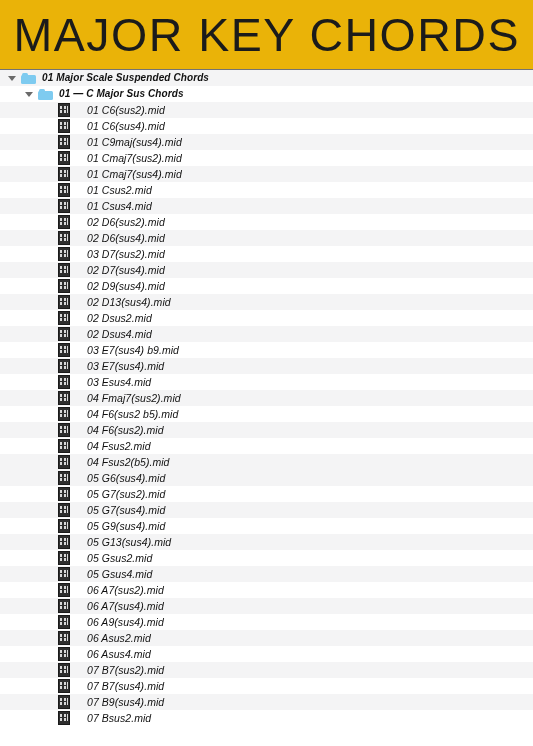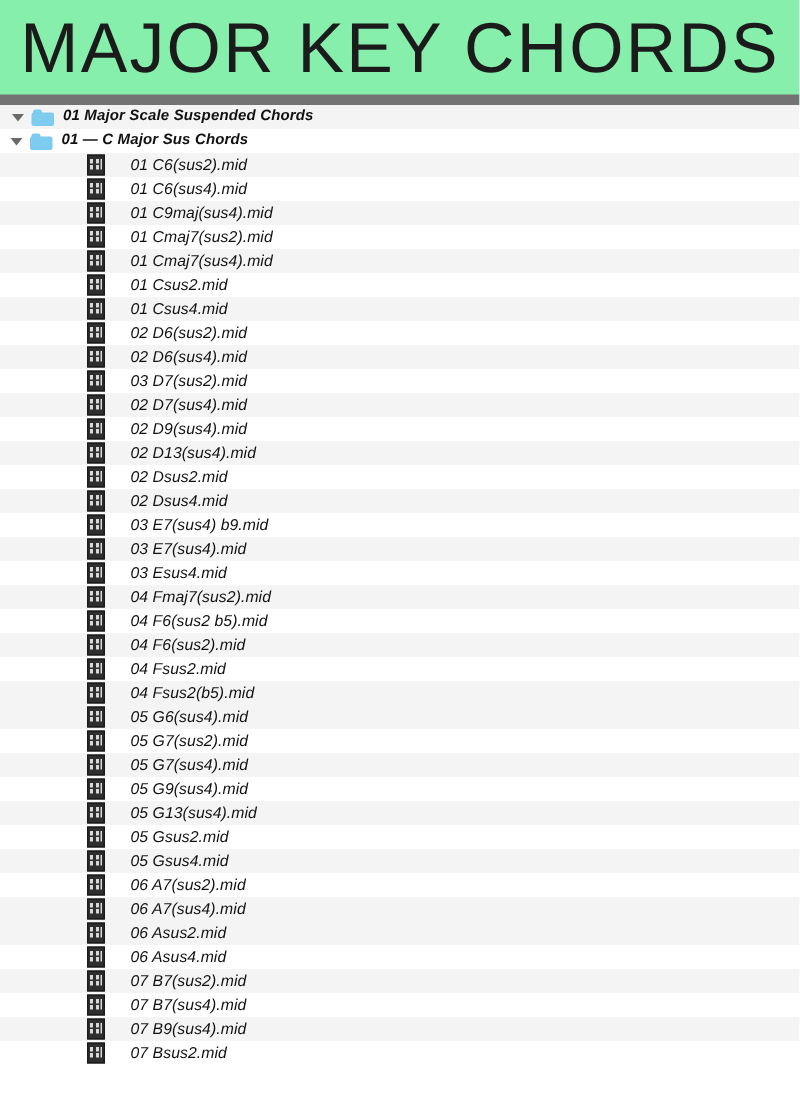--- a/index.html
+++ b/index.html
@@ -12,22 +12,22 @@
     height: 746px;
     background: #ffffff;
     font-family: "Liberation Sans", sans-serif;
     overflow: hidden;
     -webkit-font-smoothing: antialiased;
   }
 
   
   .header {
     height: 70px;
-    background: #86efac;
-    border-bottom: 7px solid #737373;
+    background: #eab308;
+    border-bottom: 1px solid #737373;
     display: flex;
     align-items: center;
     justify-content: center;
     box-sizing: border-box;
   }
   .header-title {
     font-family: "Liberation Sans", sans-serif;
     font-size: 47px;
     font-weight: 300;
     letter-spacing: 1.5px;
@@ -55,21 +55,21 @@
     white-space: nowrap;
     position: relative;
     font-style: italic;
   }
   .row.stripe {
     background: #f4f4f5;
   }
 
   
   .row.lvl0 { padding-left: 8px; }
-  .row.lvl1 { padding-left: 7px; }
+  .row.lvl1 { padding-left: 25px; }
   .row.lvl2 { padding-left: 58px; }
 
   
   .twisty {
     width: 9px;
     height: 9px;
     margin-right: 4px;
     flex: 0 0 auto;
     position: relative;
   }
@@ -489,20 +489,30 @@
     <div class="row lvl2 stripe">
       <span class="midi-icon">
         <i class="k1"></i>
         <i class="k2"></i>
         <i class="k3"></i>
         <i class="k4"></i>
         <i class="bar"></i>
       </span>
       <span class="label">06 A7(sus4).mid</span>
     </div>
+    <div class="row lvl2">
+      <span class="midi-icon">
+        <i class="k1"></i>
+        <i class="k2"></i>
+        <i class="k3"></i>
+        <i class="k4"></i>
+        <i class="bar"></i>
+      </span>
+      <span class="label">06 A9(sus4).mid</span>
+    </div>
     <div class="row lvl2 stripe">
       <span class="midi-icon">
         <i class="k1"></i>
         <i class="k2"></i>
         <i class="k3"></i>
         <i class="k4"></i>
         <i class="bar"></i>
       </span>
       <span class="label">06 Asus2.mid</span>
     </div>

